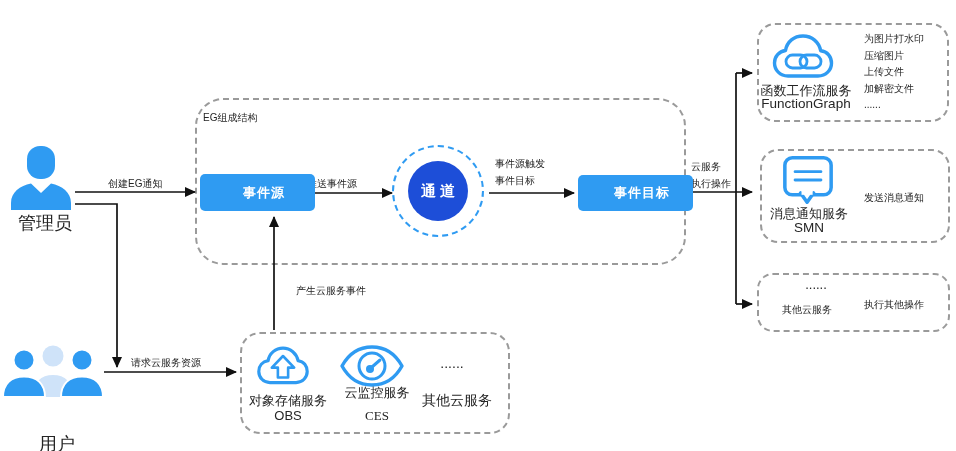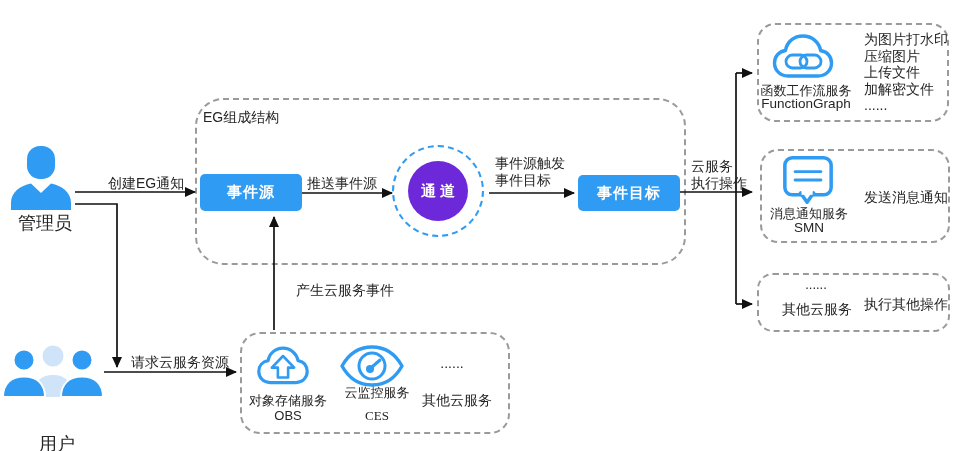--- a/index.html
+++ b/index.html
@@ -1,35 +1,35 @@
 <!DOCTYPE html>
 <html><head>
 <meta charset="utf-8">
 <style>
   html,body{margin:0;padding:0;background:#fff;}
   #stage{
     position:relative;width:956px;height:451px;background:#ffffff;overflow:hidden;
     font-family:"Liberation Sans","DejaVu Sans",sans-serif;color:#252525;
   }
-  .lbl{position:absolute;font-size:14px;color:#252525;white-space:nowrap;line-height:17px;}
+  .lbl{position:absolute;font-size:10px;color:#252525;white-space:nowrap;line-height:17px;}
   .dash-box{position:absolute;border:2px dashed #9a9a9a;border-radius:20px;box-sizing:border-box;background:transparent;}
-  .blue-box{position:absolute;background:#2f9bf2;color:#fff;font-weight:bold;font-size:15px;
-    border-radius:5px;display:flex;align-items:center;justify-content:center;letter-spacing:1px;}
+  .blue-box{position:absolute;background:#2f9bf2;color:#fff;font-weight:bold;font-size:13px;
+    border-radius:5px;display:flex;align-items:center;justify-content:center;letter-spacing:1px;padding-left:13px;}
   .svc-name{position:absolute;font-size:13px;color:#252525;text-align:center;white-space:nowrap;}
   .svc-abbr{position:absolute;font-size:13px;color:#252525;text-align:center;white-space:nowrap;}
   .actor-lbl{position:absolute;font-size:18px;color:#252525;text-align:center;white-space:nowrap;}
   #connector-svg{position:absolute;left:0;top:0;z-index:1;}
   .icon{position:absolute;z-index:2;}
   .txt{z-index:3;}
   #channel-dashed{
     position:absolute;left:392px;top:145px;width:92px;height:92px;border:2px dashed #2f9bf2;
     border-radius:50%;box-sizing:border-box;z-index:2;
   }
   #channel-solid{
-    position:absolute;left:14px;top:14px;width:60px;height:60px;background:#6d28d9;border-radius:50%;
+    position:absolute;left:14px;top:14px;width:60px;height:60px;background:#1d4ed8;border-radius:50%;
     display:flex;align-items:center;justify-content:center;color:#fff;font-weight:bold;font-size:15px;white-space:nowrap;
   }
 </style>
 </head>
 <body>
 
 <div id="stage">
 
   <svg id="connector-svg" width="956" height="451" viewBox="0 0 956 451">
     <defs>

